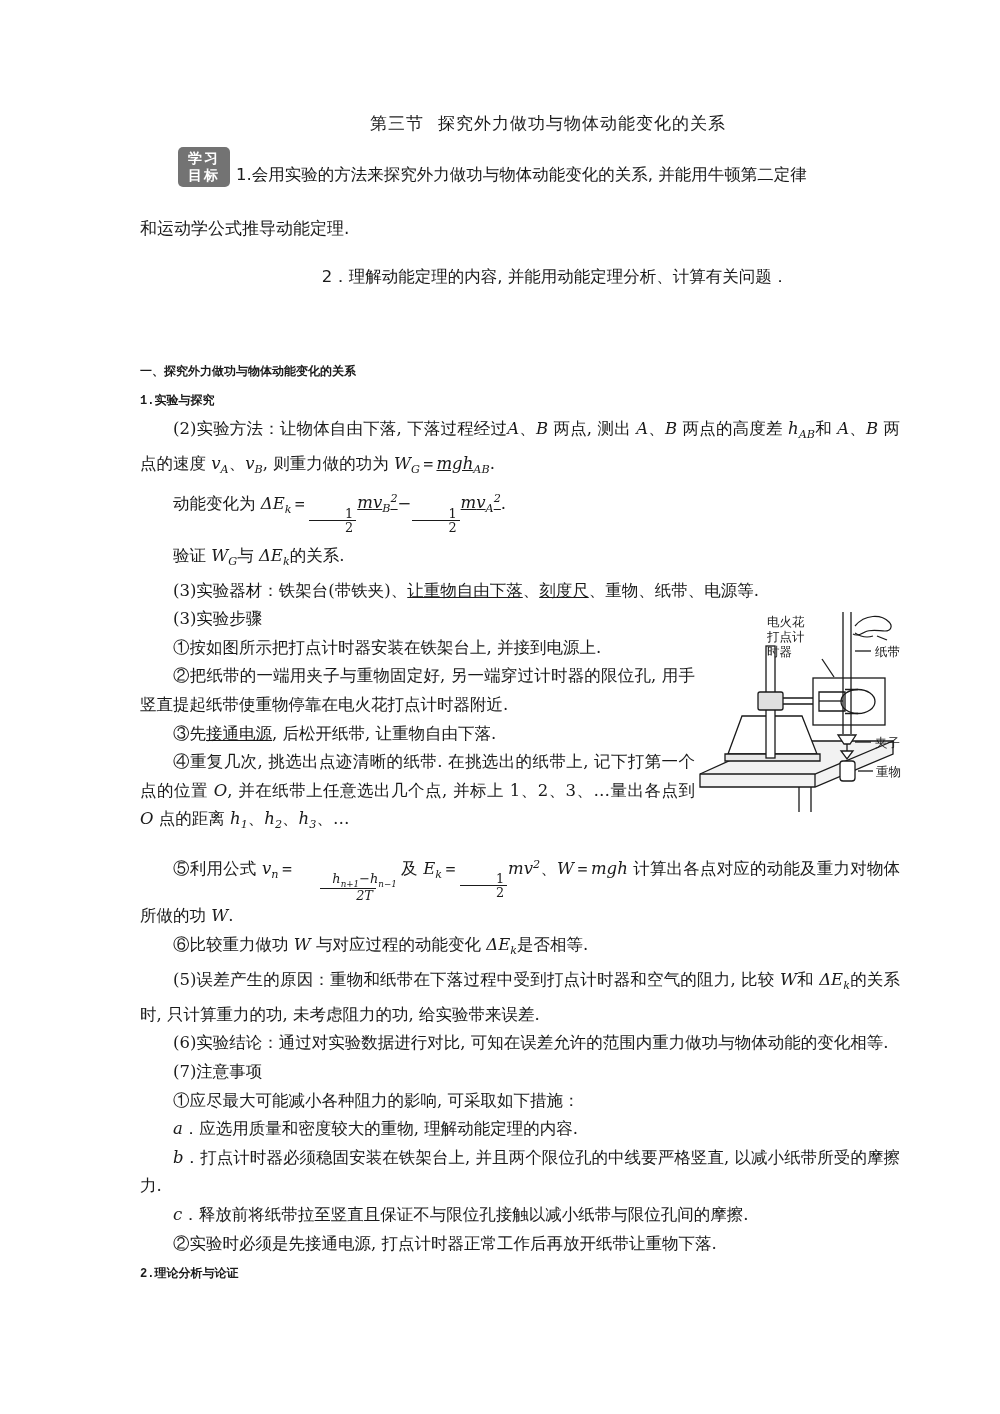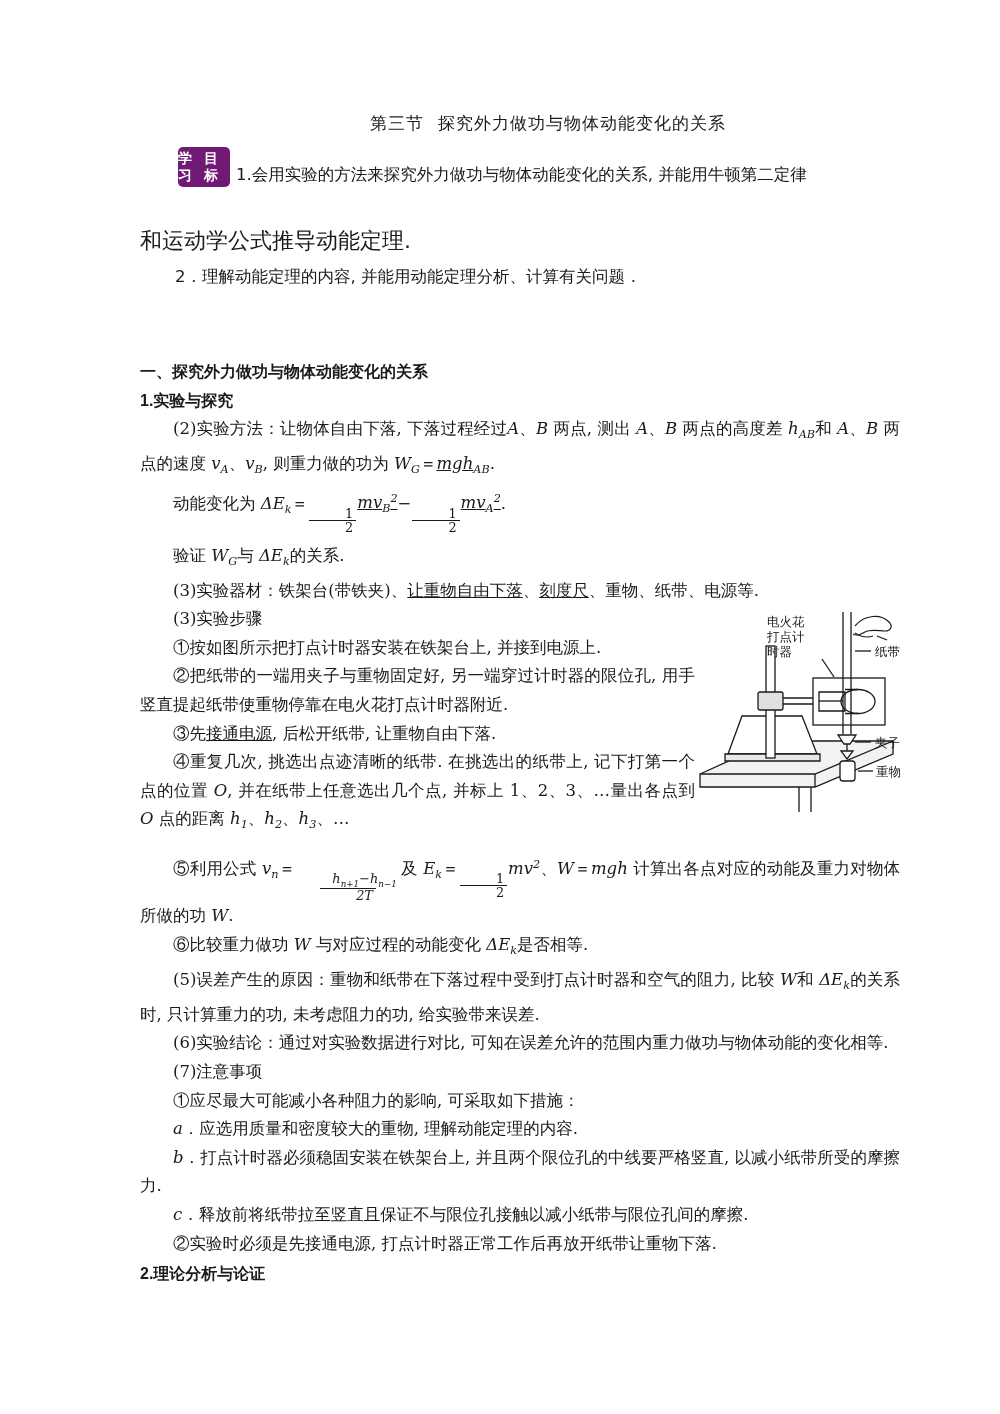--- a/index.html
+++ b/index.html
@@ -16,42 +16,42 @@
   .sec-title{
     position:absolute;left:0;top:112px;width:1000px;
     text-align:center;font-size:17px;letter-spacing:1px;padding-left:48px;
   }
   .sec-title .no{margin-right:14px;}
 
   
   .goal-badge{
     position:absolute;left:178px;top:147px;
     width:52px;height:40px;border-radius:5px;
-    background:#701a75;color:#fff;
-    display:flex;flex-direction:row;align-items:center;justify-content:center;
+    background:#737373;color:#fff;
+    display:flex;flex-direction:column;align-items:center;justify-content:center;
     font-family:"DejaVu Sans","Liberation Sans",sans-serif;
     font-size:14px;line-height:17px;font-weight:bold;
     letter-spacing:2px;
   }
   .goal-badge span{display:block;}
 
   .goal1{
     position:absolute;left:236px;top:160px;width:660px;
     font-family:"DejaVu Sans","Liberation Sans",sans-serif;
     font-size:16.5px;line-height:30px;text-align:justify;
   }
   .goal1-cont{
-    position:absolute;left:140px;top:226px;width:760px;
-    font-family:"DejaVu Sans","Liberation Sans",sans-serif;
-    font-size:22px;line-height:30px;
+    position:absolute;left:140px;top:213px;width:760px;
+    font-family:"DejaVu Sans","Liberation Sans",sans-serif;
+    font-size:17px;line-height:30px;
   }
   .goal2{
     position:absolute;left:175px;top:262px;width:760px;
     font-family:"DejaVu Sans","Liberation Sans",sans-serif;
-    font-size:16.5px;line-height:30px;
+    font-size:16.5px;line-height:30px;text-align:center;
   }
 
   
   .banner-wrap{position:absolute;left:140px;top:308px;width:760px;height:40px;}
   .banner{
     position:absolute;left:28px;top:0;height:33px;width:330px;
     background:linear-gradient(180deg,#b5b5b5 0%,#8f8f8f 45%,#a8a8a8 60%,#cfcfcf 100%);
     border-radius:0 12px 12px 0;
     display:flex;align-items:center;
   }
@@ -86,21 +86,21 @@
     background:#9a9a9a;transform:rotate(45deg);
   }
 
   
   .body{
     position:absolute;left:140px;top:358px;width:760px;
     font-size:16.5px;line-height:28.6px;text-align:justify;
   }
   .p{margin:0;}
   .ind{text-indent:2em;}
-  .b{font-weight:bold;font-family:Liberation Sans, sans-serif;font-size:16px;}
+  .b{font-weight:bold;font-family:Liberation Mono, monospace;font-size:12px;}
   .u{text-decoration:underline;}
   .it{font-style:italic;font-family:"DejaVu Serif","Liberation Serif",serif;}
   sub{font-size:.68em;font-style:italic;}
   sup{font-size:.68em;}
 
   
   .frac{
     display:inline-flex;flex-direction:column;align-items:center;
     vertical-align:-0.55em;margin:0 1px;line-height:1.02;
   }

